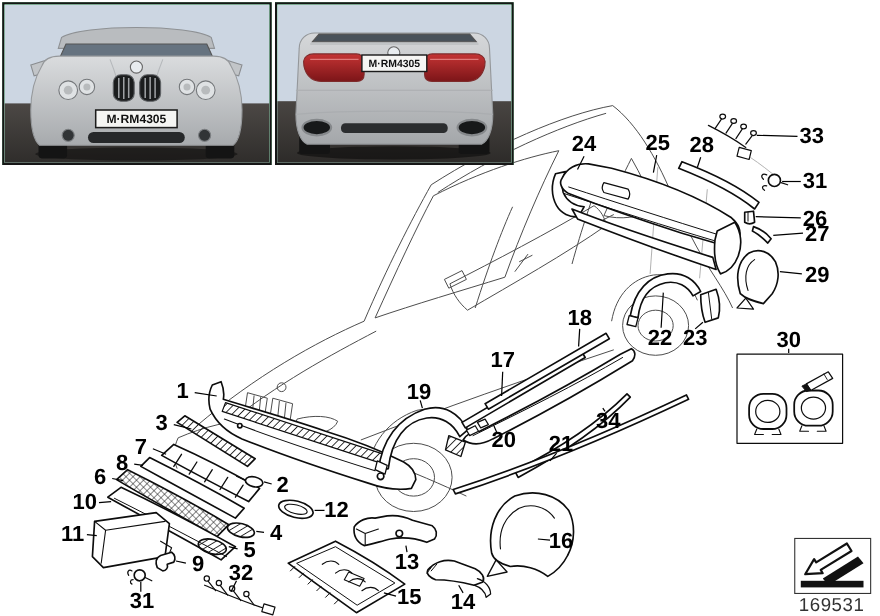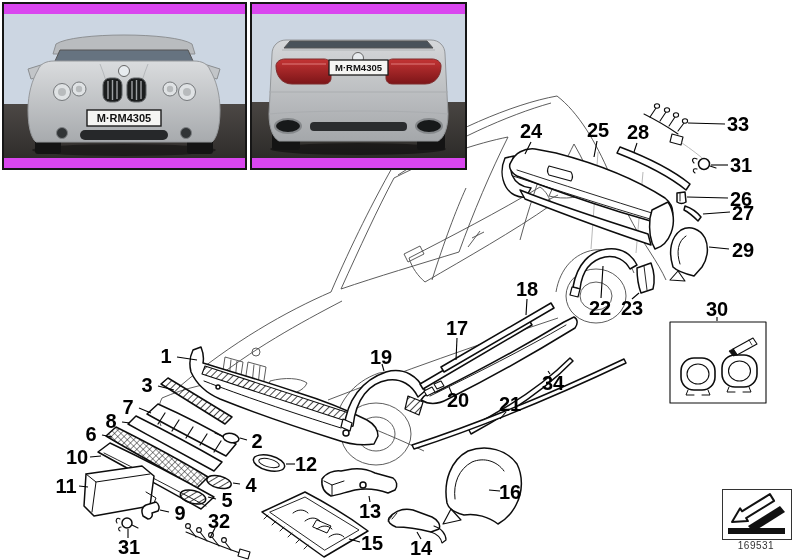--- a/index.html
+++ b/index.html
@@ -1,33 +1,33 @@
 <!DOCTYPE html>
 <html><head>
 <meta charset="utf-8">
 <style>
   html,body{margin:0;padding:0;background:#fff;}
   #stage{position:relative;width:800px;height:560px;background:#fff;overflow:hidden;
          font-family:"Liberation Sans",sans-serif;}
   
-  .photo{position:absolute;top:2px;height:168px;border:2px solid #161616;box-sizing:border-box;background:#d946ef;}
+  .photo{position:absolute;top:2px;height:148px;border:2px solid #161616;box-sizing:border-box;background:#86efac;}
   #photo-front{left:2px;width:245px;}
   #photo-rear{left:250px;width:217px;}
   .photo svg{display:block;width:100%;height:100%;}
   
   #diagram-svg{position:absolute;left:0;top:0;width:800px;height:560px;}
   .callout{font-family:"Liberation Sans",sans-serif;font-weight:bold;font-size:20px;fill:#000;
            text-anchor:middle;dominant-baseline:central;cursor:pointer;}
   .leader{stroke:#000;stroke-width:1.1;}
   
   #direction-box{position:absolute;left:722px;top:489px;width:68px;height:49px;border:1.5px solid #333;
                  box-sizing:content-box;background:#fff;cursor:pointer;}
   #direction-box svg{display:block;width:100%;height:100%;}
   #diagram-number{position:absolute;left:712px;top:540px;width:88px;text-align:center;
-                  font-size:10px;color:#333;letter-spacing:0.5px;}
+                  font-size:17px;color:#333;letter-spacing:0.5px;}
 </style>
 </head>
 <body>
 
 <div id="stage">
 
   <svg id="diagram-svg" viewBox="0 0 800 560" xmlns="http://www.w3.org/2000/svg">
     <defs>
       <pattern id="hatch" width="5" height="5" patternUnits="userSpaceOnUse" patternTransform="rotate(45)">
         <line x1="0" y1="0" x2="0" y2="5" stroke="#1a1a1a" stroke-width="1.6"></line>

